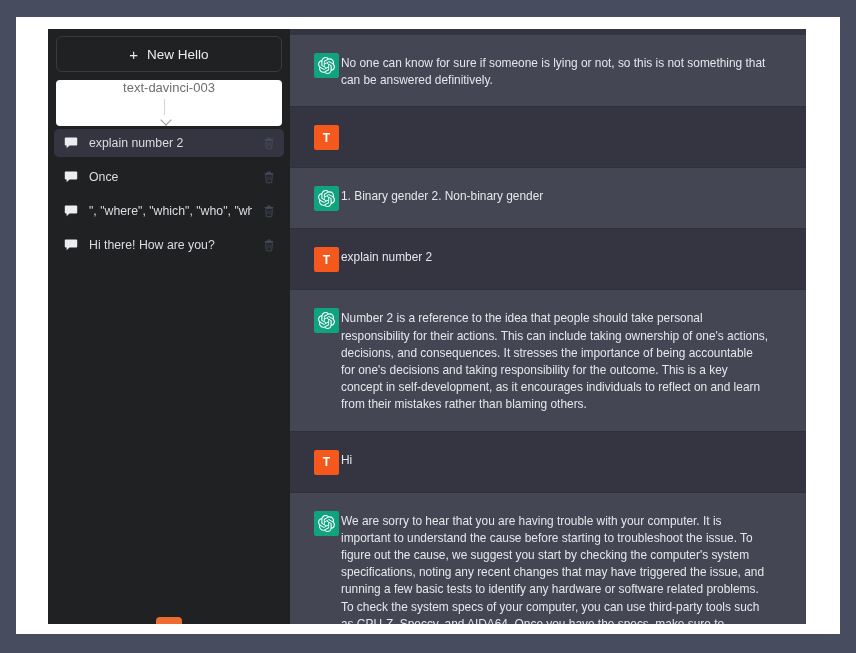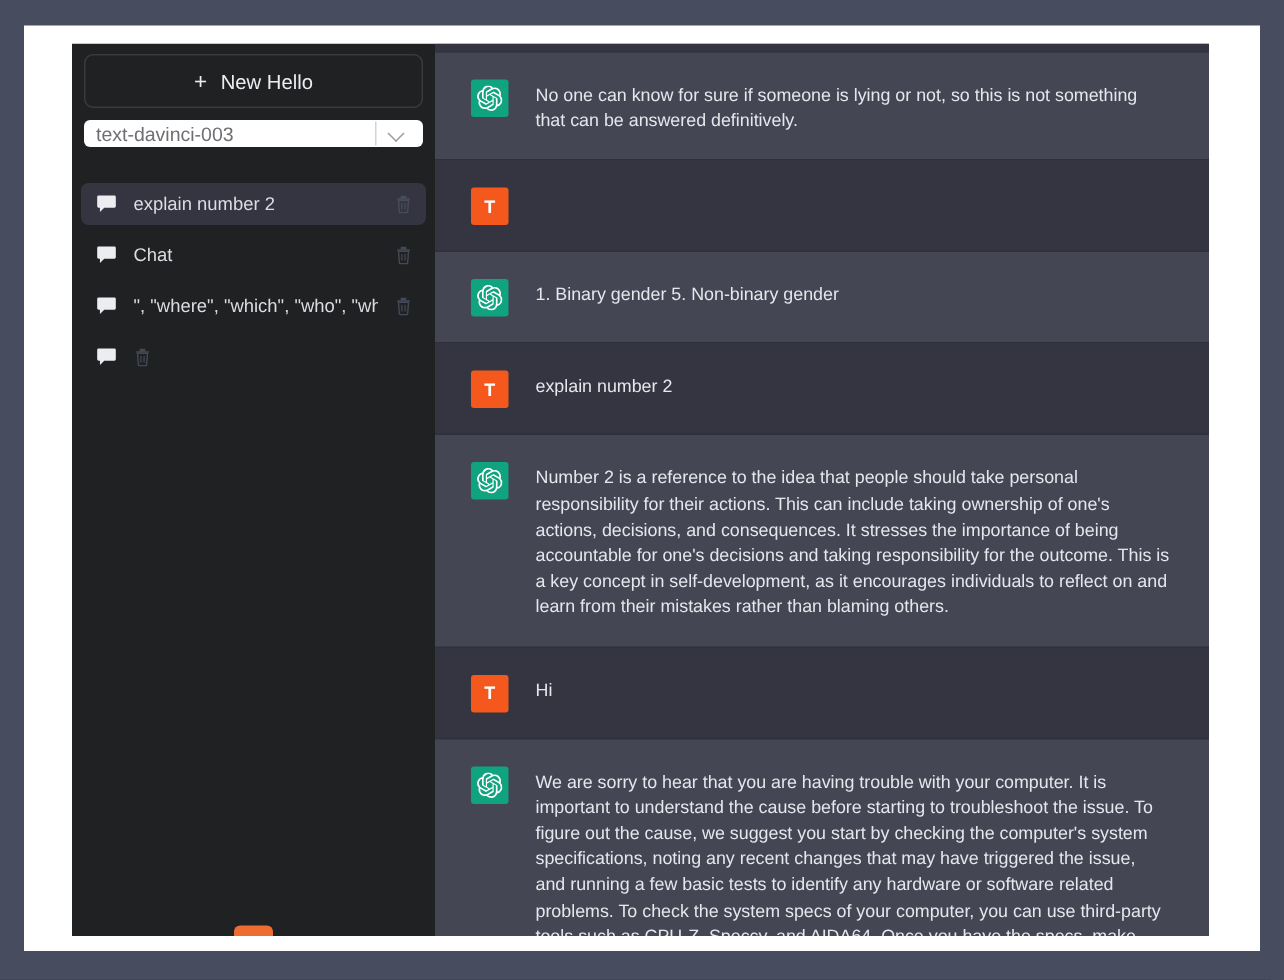--- a/index.html
+++ b/index.html
@@ -30,23 +30,23 @@
     padding:7px 8px 0 8px;box-sizing:border-box;position:relative;
   }
   .new-chat{
     display:flex;align-items:center;justify-content:center;gap:9px;
     height:34px;border:1px solid #3a3b41;border-radius:6px;
     color:#ececf1;font-size:13.5px;background:transparent;cursor:pointer;
     user-select:none;margin-bottom:8px;
   }
   .plus-ico{font-size:15px;line-height:1;color:#ececf1;font-weight:300;}
   .model-select{
-    position:relative;height:18px;background:#ffffff;border-radius:4px;
+    position:relative;height:46px;background:#ffffff;border-radius:4px;
     display:flex;align-items:center;box-sizing:border-box;
-    padding:0 8px;margin-bottom:24px;cursor:pointer;
+    padding:0 8px;margin-bottom:3px;cursor:pointer;flex-direction:column;
   }
   .model-value{font-size:13px;color:#6e6e73;flex:1;white-space:nowrap;overflow:hidden;}
   .sel-divider{width:1px;height:16px;background:#d4d4d8;margin-right:9px;}
   .chev{width:11px;height:11px;position:relative;flex:0 0 auto;margin-right:3px;}
   .chev:before{
     content:"";position:absolute;left:0px;top:1px;width:7px;height:7px;
     border-right:1.6px solid #9a9aa2;border-bottom:1.6px solid #9a9aa2;
     transform:rotate(45deg);
   }
   .chat-list{flex:1;overflow:hidden;margin:0 -2px;}
@@ -68,21 +68,21 @@
   }
   .foot-pill{width:26px;height:9px;border-radius:4px 4px 0 0;background:#ef6c30;}
   
   .chat-panel{
     flex:1;background:#343541;position:relative;overflow:hidden;
     display:flex;flex-direction:column;
   }
   .top-strip{height:6px;background:#343541;flex:0 0 auto;}
   .thread{flex:1;overflow:hidden;}
   .msg{
-    display:flex;gap:18px;
+    display:flex;gap:2px;
     padding:17px 26px 17px 24px;box-sizing:border-box;
     border-bottom:1px solid #2f303b;
   }
   .msg.assistant{background:#444654;}
   .msg.user{background:#343541;}
   .avatar{
     flex:0 0 auto;width:25px;height:25px;border-radius:2px;
     display:flex;align-items:center;justify-content:center;margin-top:1px;
   }
   .avatar.bot{background:#10a37f;}
@@ -131,21 +131,21 @@
                   <path d="M2.9 4.4h8.2l-.7 9.3a.9.9 0 0 1-.9.8H4.5a.9.9 0 0 1-.9-.8z" fill="none" stroke="#4b5162" stroke-width="1.15"></path>
                   <rect x="5.2" y="6.4" width="1" height="5.6" rx=".5" fill="#4b5162"></rect>
                   <rect x="7.8" y="6.4" width="1" height="5.6" rx=".5" fill="#4b5162"></rect>
                 </svg>
               </span>
             </div>
             <div class="chat-item">
               <svg class="bubble-ico" viewBox="0 0 16 16">
                 <path d="M2 1.6h12a1.1 1.1 0 0 1 1.1 1.1v7.1A1.1 1.1 0 0 1 14 10.9H6.3L3 14.1v-3.2H2A1.1 1.1 0 0 1 .9 9.8V2.7A1.1 1.1 0 0 1 2 1.6z" fill="#ececf1"></path>
               </svg>
-              <span class="label">Chat</span>
+              <span class="label">Once</span>
               <span>
                 <svg class="trash-ico" viewBox="0 0 14 16">
                   <path d="M5.2 1.2h3.6v1.1H5.2z" fill="none" stroke="#4b5162" stroke-width="1.1"></path>
                   <rect x="1.6" y="2.6" width="10.8" height="1.2" rx=".4" fill="#4b5162"></rect>
                   <path d="M2.9 4.4h8.2l-.7 9.3a.9.9 0 0 1-.9.8H4.5a.9.9 0 0 1-.9-.8z" fill="none" stroke="#4b5162" stroke-width="1.15"></path>
                   <rect x="5.2" y="6.4" width="1" height="5.6" rx=".5" fill="#4b5162"></rect>
                   <rect x="7.8" y="6.4" width="1" height="5.6" rx=".5" fill="#4b5162"></rect>
                 </svg>
               </span>
             </div>
@@ -161,20 +161,21 @@
                   <path d="M2.9 4.4h8.2l-.7 9.3a.9.9 0 0 1-.9.8H4.5a.9.9 0 0 1-.9-.8z" fill="none" stroke="#4b5162" stroke-width="1.15"></path>
                   <rect x="5.2" y="6.4" width="1" height="5.6" rx=".5" fill="#4b5162"></rect>
                   <rect x="7.8" y="6.4" width="1" height="5.6" rx=".5" fill="#4b5162"></rect>
                 </svg>
               </span>
             </div>
             <div class="chat-item">
               <svg class="bubble-ico" viewBox="0 0 16 16">
                 <path d="M2 1.6h12a1.1 1.1 0 0 1 1.1 1.1v7.1A1.1 1.1 0 0 1 14 10.9H6.3L3 14.1v-3.2H2A1.1 1.1 0 0 1 .9 9.8V2.7A1.1 1.1 0 0 1 2 1.6z" fill="#ececf1"></path>
               </svg>
+              <span class="label">Hi there! How are you?</span>
               <span>
                 <svg class="trash-ico" viewBox="0 0 14 16">
                   <path d="M5.2 1.2h3.6v1.1H5.2z" fill="none" stroke="#4b5162" stroke-width="1.1"></path>
                   <rect x="1.6" y="2.6" width="10.8" height="1.2" rx=".4" fill="#4b5162"></rect>
                   <path d="M2.9 4.4h8.2l-.7 9.3a.9.9 0 0 1-.9.8H4.5a.9.9 0 0 1-.9-.8z" fill="none" stroke="#4b5162" stroke-width="1.15"></path>
                   <rect x="5.2" y="6.4" width="1" height="5.6" rx=".5" fill="#4b5162"></rect>
                   <rect x="7.8" y="6.4" width="1" height="5.6" rx=".5" fill="#4b5162"></rect>
                 </svg>
               </span>
             </div>
@@ -199,21 +200,21 @@
             </div>
             <div class="msg user">
               <div class="avatar you">T</div>
             </div>
             <div class="msg assistant">
               <div class="avatar bot">
                 <svg viewBox="0 0 24 24">
                   <path fill="#ffffff" d="M22.28 9.82a5.98 5.98 0 0 0-.52-4.91 6.05 6.05 0 0 0-6.51-2.9A6 6 0 0 0 4.98 4.18a5.98 5.98 0 0 0-4 2.9 6.05 6.05 0 0 0 .74 7.1 5.98 5.98 0 0 0 .51 4.91 6.05 6.05 0 0 0 6.52 2.9A5.98 5.98 0 0 0 13.26 24a6.05 6.05 0 0 0 5.77-4.21 5.98 5.98 0 0 0 4-2.9 6.05 6.05 0 0 0-.75-7.07zM13.26 22.43a4.48 4.48 0 0 1-2.88-1.04l.14-.08 4.78-2.76a.79.79 0 0 0 .39-.68v-6.74l2.02 1.17a.07.07 0 0 1 .04.05v5.58a4.5 4.5 0 0 1-4.49 4.5zM3.6 18.3a4.47 4.47 0 0 1-.54-3.01l.14.09 4.79 2.76a.77.77 0 0 0 .78 0l5.84-3.37v2.33a.08.08 0 0 1-.03.06l-4.84 2.79a4.5 4.5 0 0 1-6.14-1.65zM2.34 7.9a4.48 4.48 0 0 1 2.34-1.97V11.6a.77.77 0 0 0 .39.68l5.81 3.35-2.02 1.17a.07.07 0 0 1-.07 0l-4.83-2.8A4.5 4.5 0 0 1 2.34 7.9zm16.6 3.86l-5.83-3.39L15.12 7.2a.07.07 0 0 1 .07 0l4.83 2.79a4.49 4.49 0 0 1-.68 8.1v-5.67a.79.79 0 0 0-.4-.67zm2.01-3.02l-.14-.09-4.78-2.79a.78.78 0 0 0-.79 0L9.4 9.23V6.9a.07.07 0 0 1 .03-.06l4.83-2.79a4.49 4.49 0 0 1 6.67 4.65zM8.3 12.87l-2.02-1.17a.08.08 0 0 1-.04-.06V6.07a4.49 4.49 0 0 1 7.36-3.45l-.14.08L8.68 5.46a.79.79 0 0 0-.39.68zm1.1-2.37L12 8.99l2.6 1.5v3l-2.6 1.5-2.6-1.5z"></path>
                 </svg>
               </div>
-              <div class="msg-text">1. Binary gender 5. Non-binary gender</div>
+              <div class="msg-text">1. Binary gender 2. Non-binary gender</div>
             </div>
             <div class="msg user">
               <div class="avatar you">T</div>
               <div class="msg-text">explain number 2</div>
             </div>
             <div class="msg assistant">
               <div class="avatar bot">
                 <svg viewBox="0 0 24 24">
                   <path fill="#ffffff" d="M22.28 9.82a5.98 5.98 0 0 0-.52-4.91 6.05 6.05 0 0 0-6.51-2.9A6 6 0 0 0 4.98 4.18a5.98 5.98 0 0 0-4 2.9 6.05 6.05 0 0 0 .74 7.1 5.98 5.98 0 0 0 .51 4.91 6.05 6.05 0 0 0 6.52 2.9A5.98 5.98 0 0 0 13.26 24a6.05 6.05 0 0 0 5.77-4.21 5.98 5.98 0 0 0 4-2.9 6.05 6.05 0 0 0-.75-7.07zM13.26 22.43a4.48 4.48 0 0 1-2.88-1.04l.14-.08 4.78-2.76a.79.79 0 0 0 .39-.68v-6.74l2.02 1.17a.07.07 0 0 1 .04.05v5.58a4.5 4.5 0 0 1-4.49 4.5zM3.6 18.3a4.47 4.47 0 0 1-.54-3.01l.14.09 4.79 2.76a.77.77 0 0 0 .78 0l5.84-3.37v2.33a.08.08 0 0 1-.03.06l-4.84 2.79a4.5 4.5 0 0 1-6.14-1.65zM2.34 7.9a4.48 4.48 0 0 1 2.34-1.97V11.6a.77.77 0 0 0 .39.68l5.81 3.35-2.02 1.17a.07.07 0 0 1-.07 0l-4.83-2.8A4.5 4.5 0 0 1 2.34 7.9zm16.6 3.86l-5.83-3.39L15.12 7.2a.07.07 0 0 1 .07 0l4.83 2.79a4.49 4.49 0 0 1-.68 8.1v-5.67a.79.79 0 0 0-.4-.67zm2.01-3.02l-.14-.09-4.78-2.79a.78.78 0 0 0-.79 0L9.4 9.23V6.9a.07.07 0 0 1 .03-.06l4.83-2.79a4.49 4.49 0 0 1 6.67 4.65zM8.3 12.87l-2.02-1.17a.08.08 0 0 1-.04-.06V6.07a4.49 4.49 0 0 1 7.36-3.45l-.14.08L8.68 5.46a.79.79 0 0 0-.39.68zm1.1-2.37L12 8.99l2.6 1.5v3l-2.6 1.5-2.6-1.5z"></path>
                 </svg>

